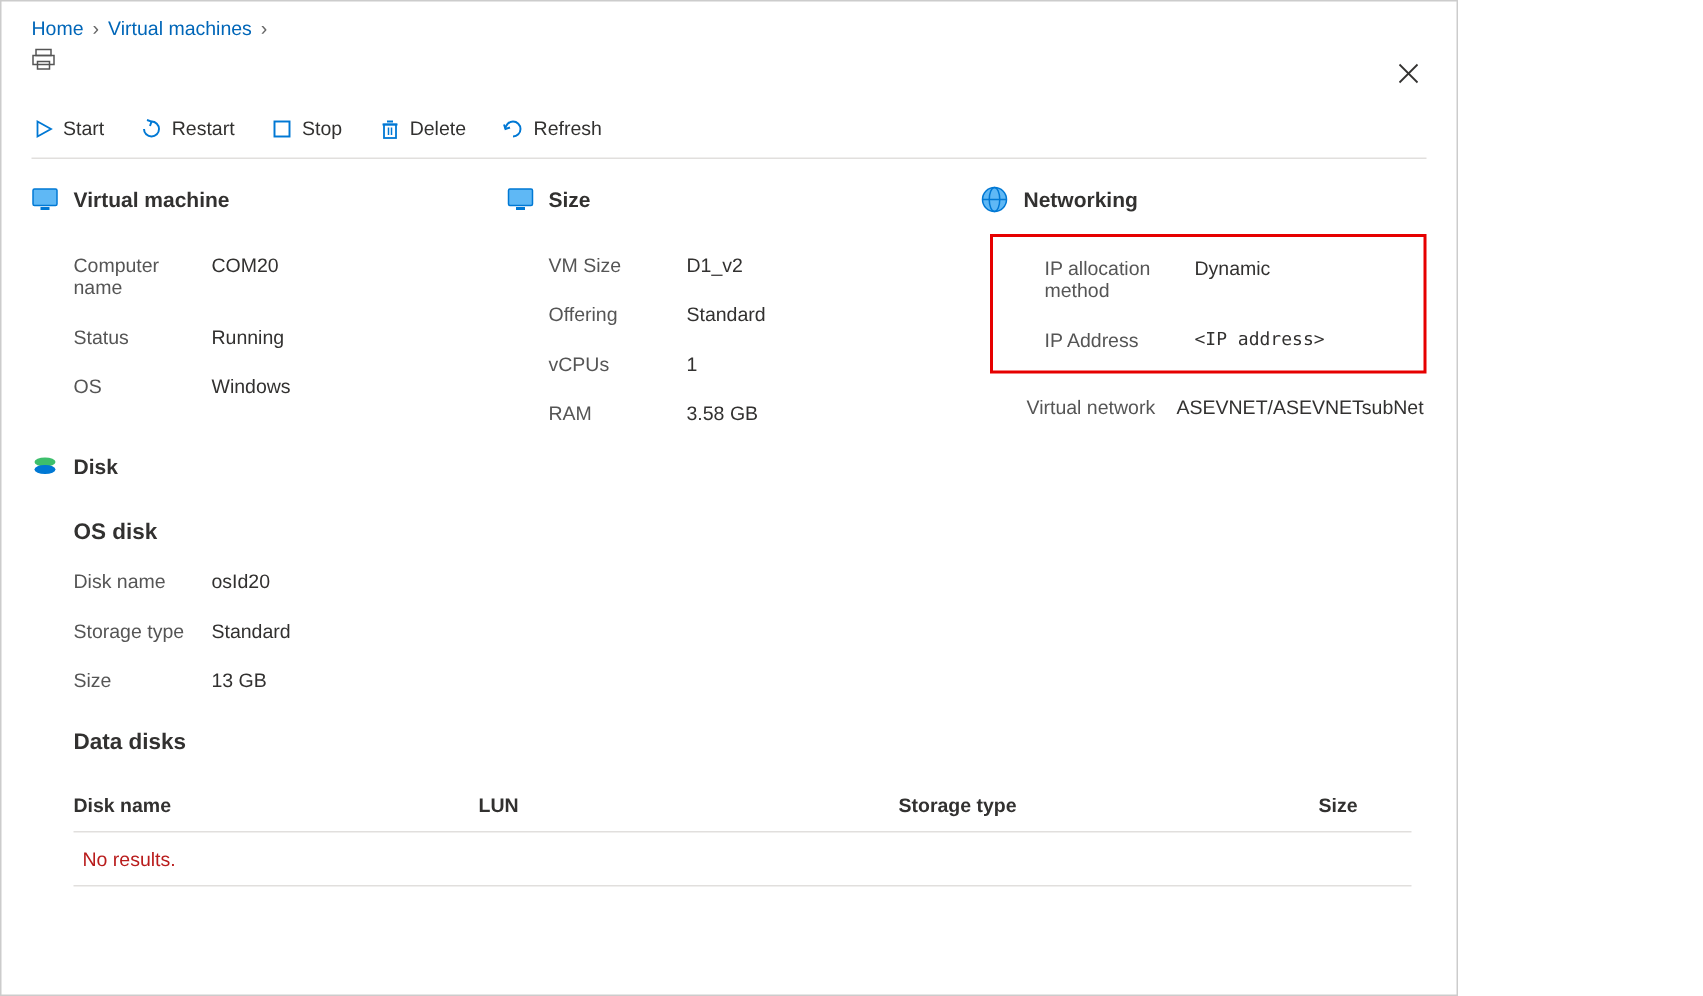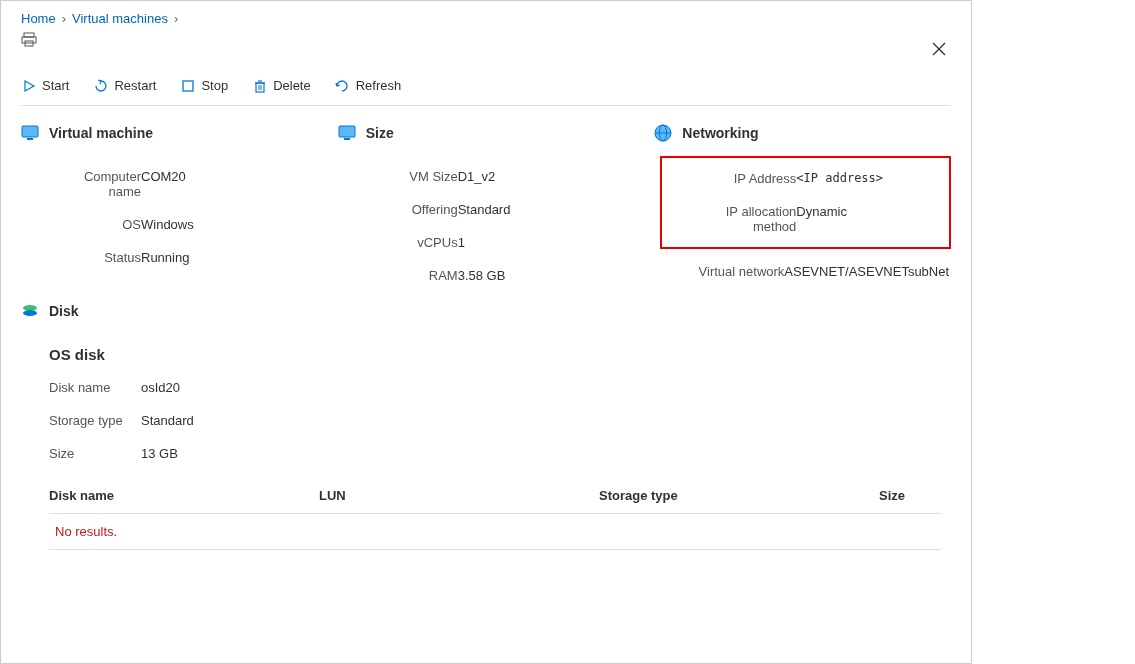--- a/index.html
+++ b/index.html
@@ -71,21 +71,20 @@
     align-items: center;
     gap: 6px;
     cursor: pointer;
     padding: 2px 0;
   }
   .tb-icon { width: 15px; height: 15px; display: inline-flex; align-items:center; justify-content:center; color:#0078d4; }
   
   .cols {
     display: flex;
     gap: 20px;
-    text-align: right;
   }
   .col { flex: 1; min-width: 0; }
   .section-head {
     display: flex;
     align-items: center;
     gap: 10px;
     font-weight: 600;
     font-size: 14px;
     margin-bottom: 18px;
   }
@@ -224,26 +223,26 @@
               <rect x="6" y="14" width="6" height="2" fill="#0078d4"></rect>
             </svg>
           </span>
         <span>Virtual machine</span>
       </div>
       <div class="kv-row">
           <div class="k">Computer name</div>
           <div class="v">COM20</div>
         </div>
       <div class="kv-row">
+          <div class="k">Status</div>
+          <div class="v">Running</div>
+        </div>
+      <div class="kv-row">
           <div class="k">OS</div>
           <div class="v">Windows</div>
-        </div>
-      <div class="kv-row">
-          <div class="k">Status</div>
-          <div class="v">Running</div>
         </div>
     </div>
 
     <div class="col">
       <div class="section-head">
         <span class="ic">
             <svg width="18" height="18" viewBox="0 0 18 18">
               <rect x="1" y="2" width="16" height="11" rx="1" fill="#5fb8f5" stroke="#0078d4"></rect>
               <rect x="6" y="14" width="6" height="2" fill="#0078d4"></rect>
             </svg>
@@ -274,26 +273,26 @@
             <svg width="18" height="18" viewBox="0 0 18 18">
               <circle cx="9" cy="9" r="8" fill="#5fb8f5" stroke="#0078d4"></circle>
               <ellipse cx="9" cy="9" rx="3.5" ry="8" fill="none" stroke="#0078d4"></ellipse>
               <line x1="1" y1="9" x2="17" y2="9" stroke="#0078d4"></line>
             </svg>
           </span>
         <span>Networking</span>
       </div>
       <div class="highlight-box">
         <div class="kv-row">
+            <div class="k">IP allocation method</div>
+            <div class="v">Dynamic</div>
+          </div>
+        <div class="kv-row">
             <div class="k">IP Address</div>
             <div class="v" style="font-family:monospace;font-size:12px;">&lt;IP address&gt;</div>
-          </div>
-        <div class="kv-row">
-            <div class="k">IP allocation method</div>
-            <div class="v">Dynamic</div>
           </div>
       </div>
       <div class="kv-row">
           <div class="k">Virtual network</div>
           <div class="v">ASEVNET/ASEVNETsubNet</div>
         </div>
     </div>
   </div>
 
   <div class="disk-section">
@@ -314,20 +313,21 @@
       </div>
     <div class="kv-row">
         <div class="k">Storage type</div>
         <div class="v">Standard</div>
       </div>
     <div class="kv-row">
         <div class="k">Size</div>
         <div class="v">13 GB</div>
       </div>
 
+    <div class="subhead" style="margin-top:8px;">Data disks</div>
 
     <div class="disks-table">
       <div class="thead">
         <div class="c1">Disk name</div>
         <div class="c2">LUN</div>
         <div class="c3">Storage type</div>
         <div class="c4">Size</div>
       </div>
       <div class="trow">
         <div class="no-results">No results.</div>

